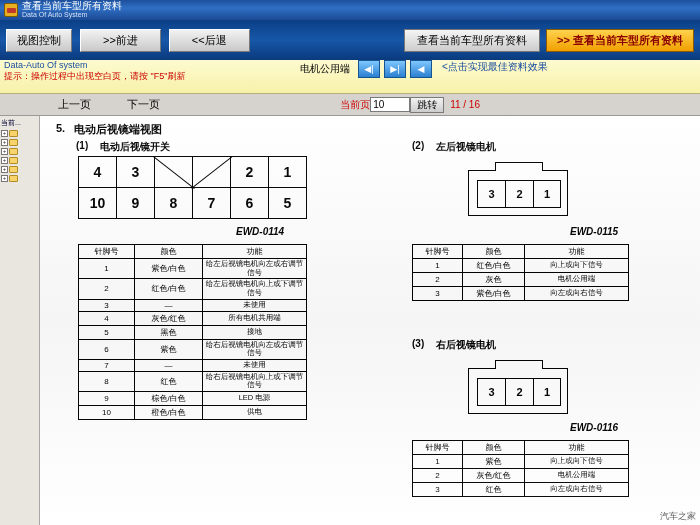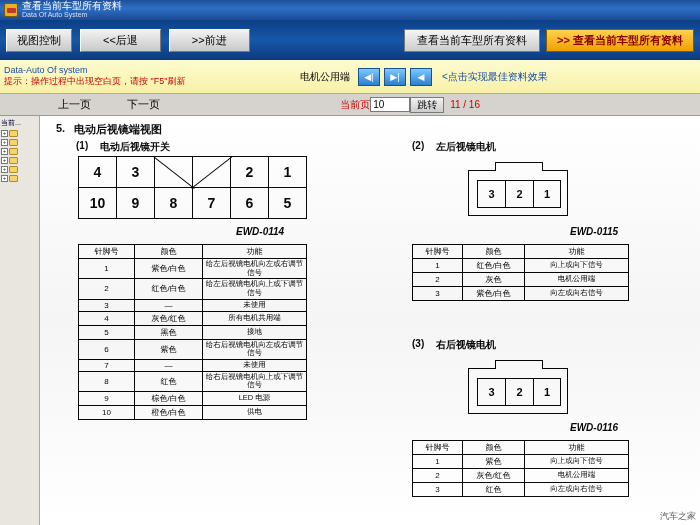--- a/index.html
+++ b/index.html
@@ -62,21 +62,21 @@
     background:linear-gradient(to bottom,#f5f5f5,#ccc);
     border:1px solid #777;
     font-size:11px; padding:3px 12px; margin-right:6px;
     white-space:nowrap; cursor:pointer;
   }
 
   
   .hintband {
     height:34px;
     background:linear-gradient(to bottom,#fdfbd0,#f7f1a8);
-    display:flex; align-items:center;
+    display:flex; align-items:flex-start;
     position:relative;
     border-bottom:1px solid #b7b07a;
   }
   .hint-left { padding-left:4px; width:300px; }
   .hint-l1 { font-size:9px; color:#1a4fa0; }
   .hint-l2 { font-size:9px; color:#c00; }
   .view-ctrl {
     display:flex; align-items:center; gap:4px;
   }
   .view-ctrl .lbl { font-size:10px; color:#000; margin-right:4px; }
@@ -205,22 +205,22 @@
 <div class="titlebar">
   <div class="ico"></div>
   <div>
     <div class="title-text">查看当前车型所有资料</div>
     <div class="title-sub">Data Of Auto System</div>
   </div>
 </div>
 
 <div class="toolband">
   <button class="btn3d">视图控制</button>
+  <button class="btn3d btn-wide">&gt;&gt;前进</button>
   <button class="btn3d btn-wide">&lt;&lt;后退</button>
-  <button class="btn3d btn-wide">&gt;&gt;前进</button>
   <div class="spacer"></div>
   <button class="btn-plain">查看当前车型所有资料</button>
   <button class="btn-orange">&gt;&gt; 查看当前车型所有资料</button>
 </div>
 
 <div class="hintband">
   <div class="hint-left">
     <div class="hint-l1">Data-Auto Of system</div>
     <div class="hint-l2">提示：操作过程中出现空白页，请按 "F5"刷新</div>
   </div>

